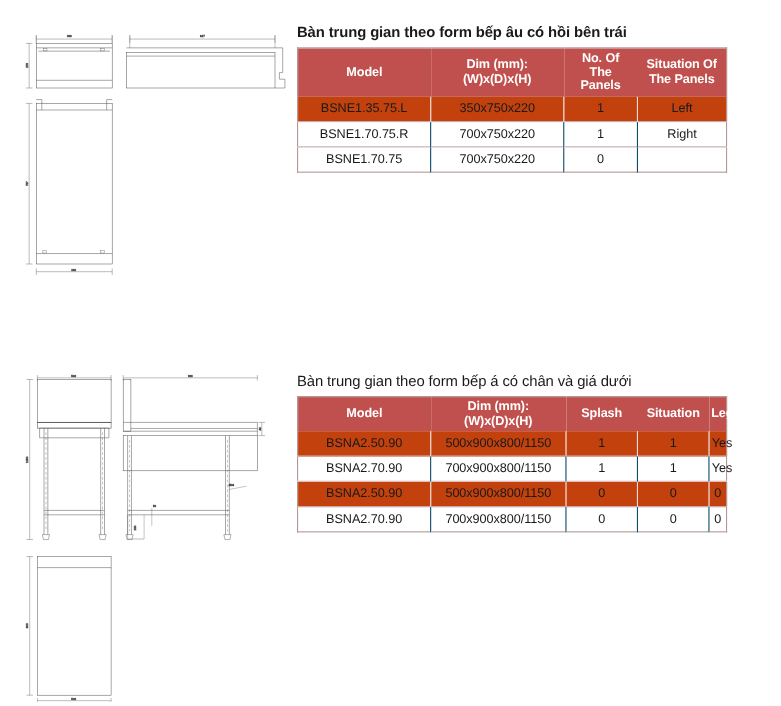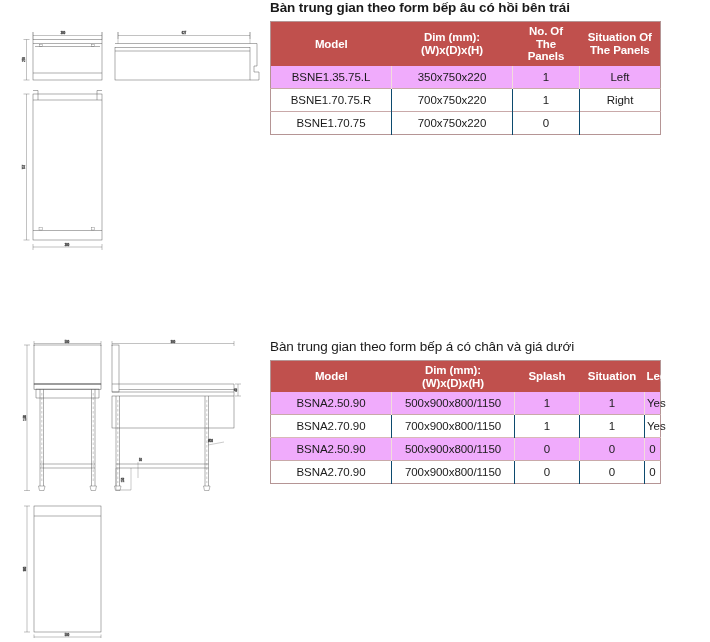--- a/index.html
+++ b/index.html
@@ -53,21 +53,21 @@
     text-align: center;
     vertical-align: middle;
     height: 22px;
     padding: 0 2px;
     border-left: 1px solid #0c4a6e;
     border-top: 1px solid #C9A9A9;
     letter-spacing: -0.05px;
   }
   table.spec tbody td:first-child { border-left: none; }
   table.spec tbody tr.alt td {
-    background: #f0abfc;
+    background: #c2410c;
     border-left-color: #F2DCDB;
     border-top-color: #D9B9B8;
   }
   table.spec tbody tr.alt td:first-child { border-left: none; }
   table.spec tbody tr:first-child td { border-top: none; }
 
   
   .cad { position: absolute; }
   .cad svg { display: block; }
   .dim-text {
@@ -254,21 +254,21 @@
       <text class="dim-text-v" x="13.5" y="231" text-anchor="middle" transform="rotate(-90 13.5 231)">900</text>
 
       <line x1="22" y1="299" x2="89" y2="299" stroke-width="0.35"></line>
       <line x1="22" y1="296.5" x2="22" y2="301.5" stroke-width="0.35"></line>
       <line x1="89" y1="296.5" x2="89" y2="301.5" stroke-width="0.35"></line>
       <text class="dim-text" x="55" y="298" text-anchor="middle">500</text>
     </g>
   </svg>
 </div>
 
-<div class="table-block" style="left:270px; top:0; width:392px;">
+<div class="table-block" style="left:270px; top:22px; width:392px;">
   <div class="table-title">Bàn trung gian theo form bếp âu có hồi bên trái</div>
   <table class="spec" style="width:390px; margin-top:5px;">
     <colgroup>
       <col style="width:121px">
       <col style="width:121px">
       <col style="width:67px">
       <col style="width:81px">
     </colgroup>
     <thead>
       <tr>

